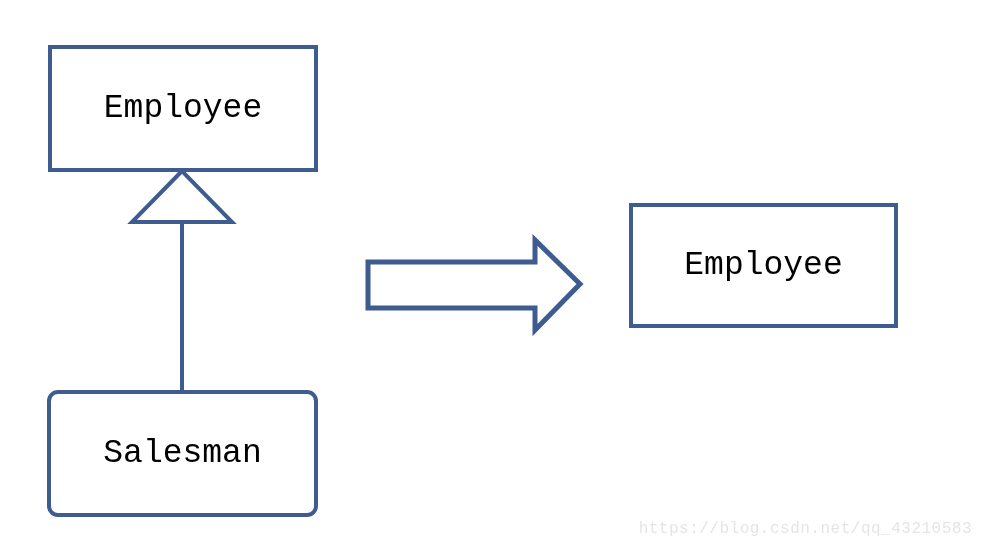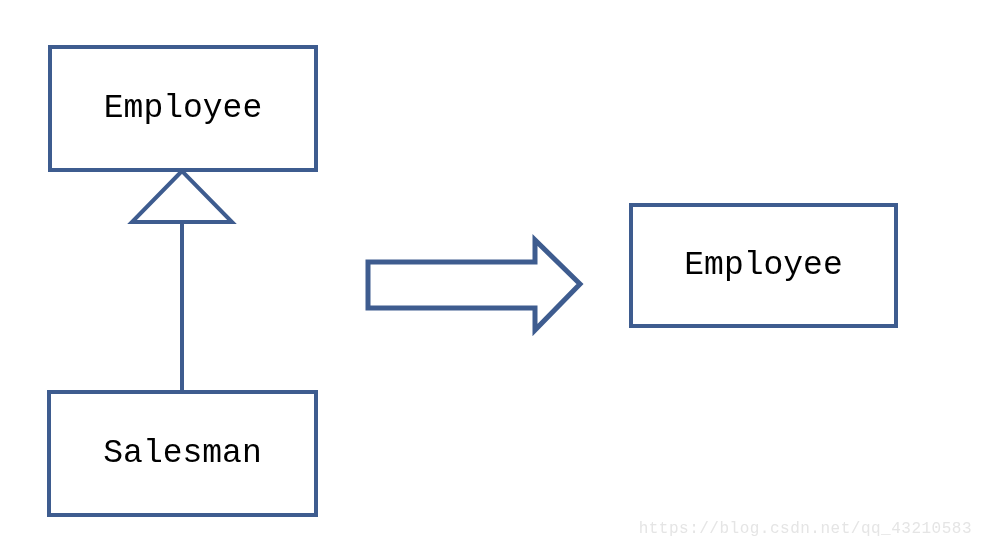--- a/index.html
+++ b/index.html
@@ -41,21 +41,21 @@
     align-items: center;
     justify-content: center;
   }
   .node .label {
     color: var(--label);
     font-size: 33px;
     line-height: 1;
     white-space: nowrap;
   }
   .node-parent  { left: 40px;  top: 45px;  width: 270px; height: 127px; }
-  .node-child   { left: 39px;  top: 390px; width: 271px; height: 127px; }
+  .node-child   { left: 39px;  top: 390px; width: 271px; height: 127px; border-radius: 11px; }
   .node-result  { left: 621px; top: 203px; width: 269px; height: 125px; }
   .watermark {
     position: absolute;
     right: 20px;
     bottom: 9px;
     color: var(--wm);
     font-size: 16px;
     letter-spacing: 0.5px;
     white-space: nowrap;
   }

